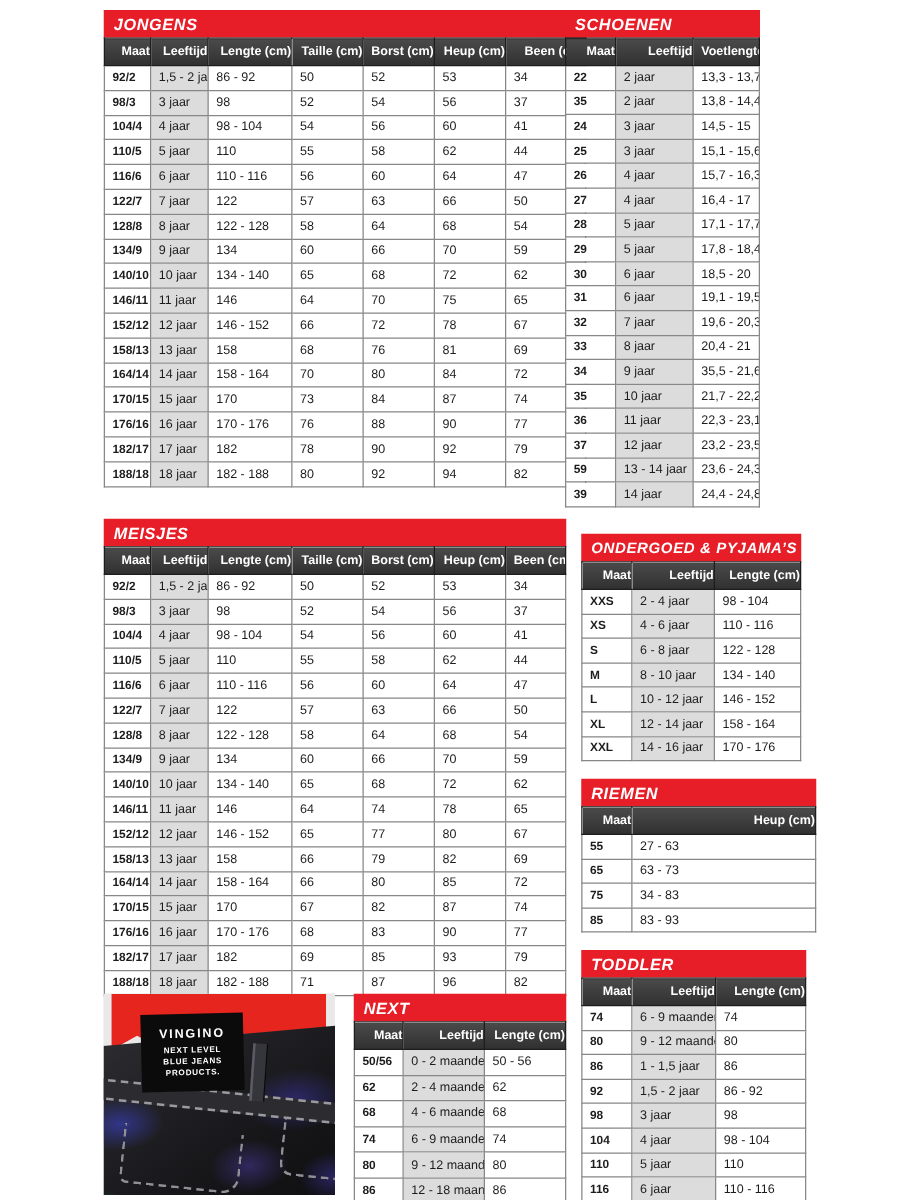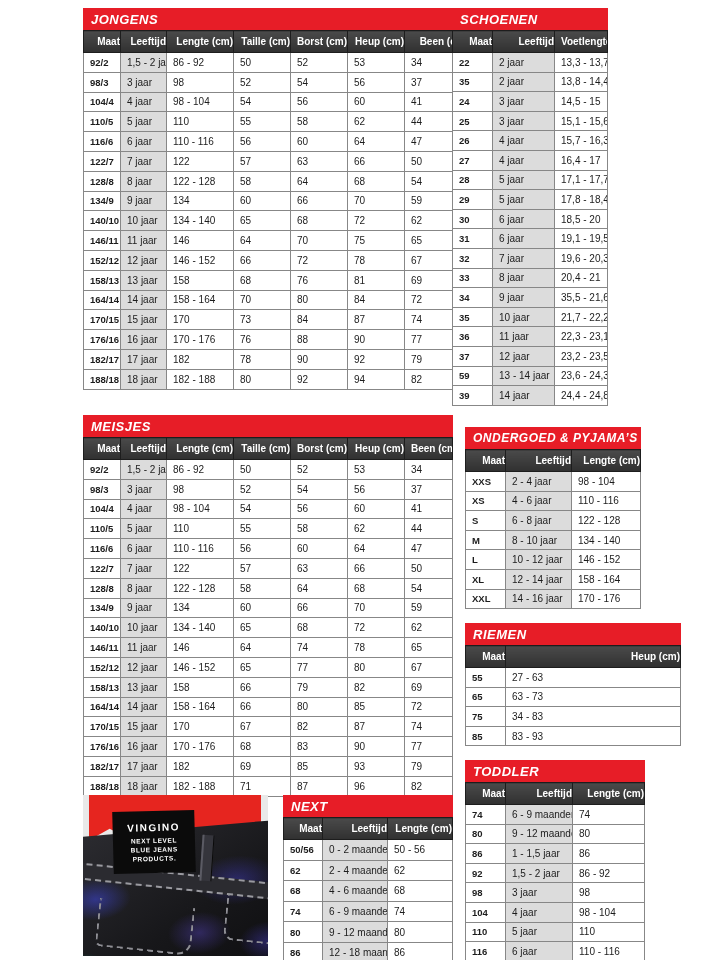--- a/index.html
+++ b/index.html
@@ -46,21 +46,21 @@
   .tbl-ondergoed col:nth-child(2){width:66px;}
   .tbl-toddler col:nth-child(2){width:67px;}
   .tbl-mini col:nth-child(1){width:39px;}
   .tbl-mini col:nth-child(2){width:65px;}
 
   
   #sec-jongens{left:83px;top:8px;width:386px;}
   #sec-meisjes{left:83px;top:415px;width:370px;}
   #sec-schoenen{left:437px;top:8px;width:156px;margin-left:15px;}
   #sec-ondergoed{left:465px;top:427px;width:176px;}
-  #sec-riemen{left:465px;top:623px;width:216px;}
+  #sec-riemen{left:465px;top:623px;width:188px;}
   #sec-toddler{left:465px;top:760px;width:180px;}
   #sec-mini{left:283px;top:795px;width:170px;}
 
   
   .photo{
     position:absolute;left:83px;top:795px;width:185px;height:161px;
     background:#cfcfcf;overflow:hidden;
   }
   .photo .bg-top{position:absolute;top:0;left:0;right:0;height:50px;background:#e9e9e9;}
   .photo .shirt{

